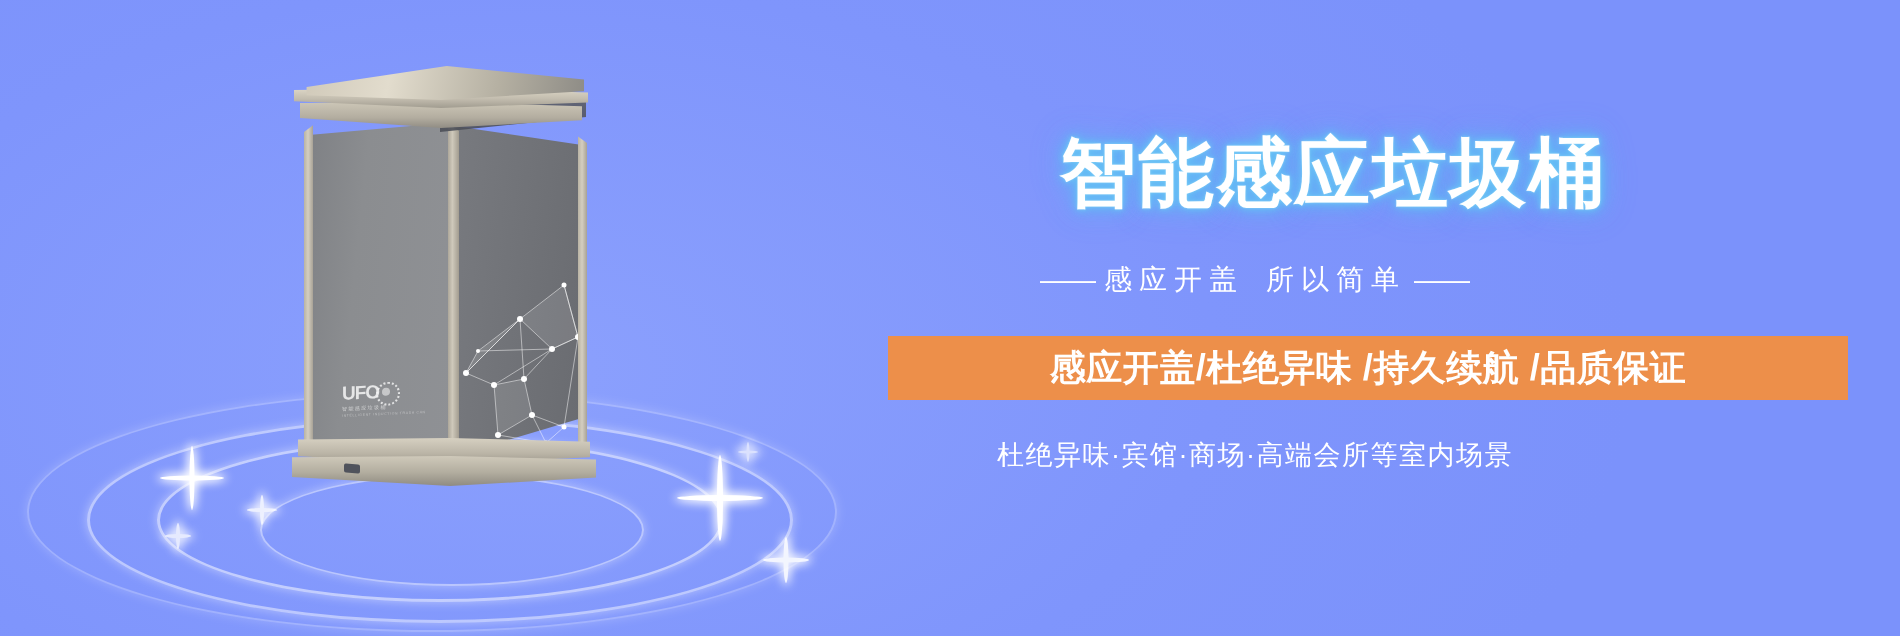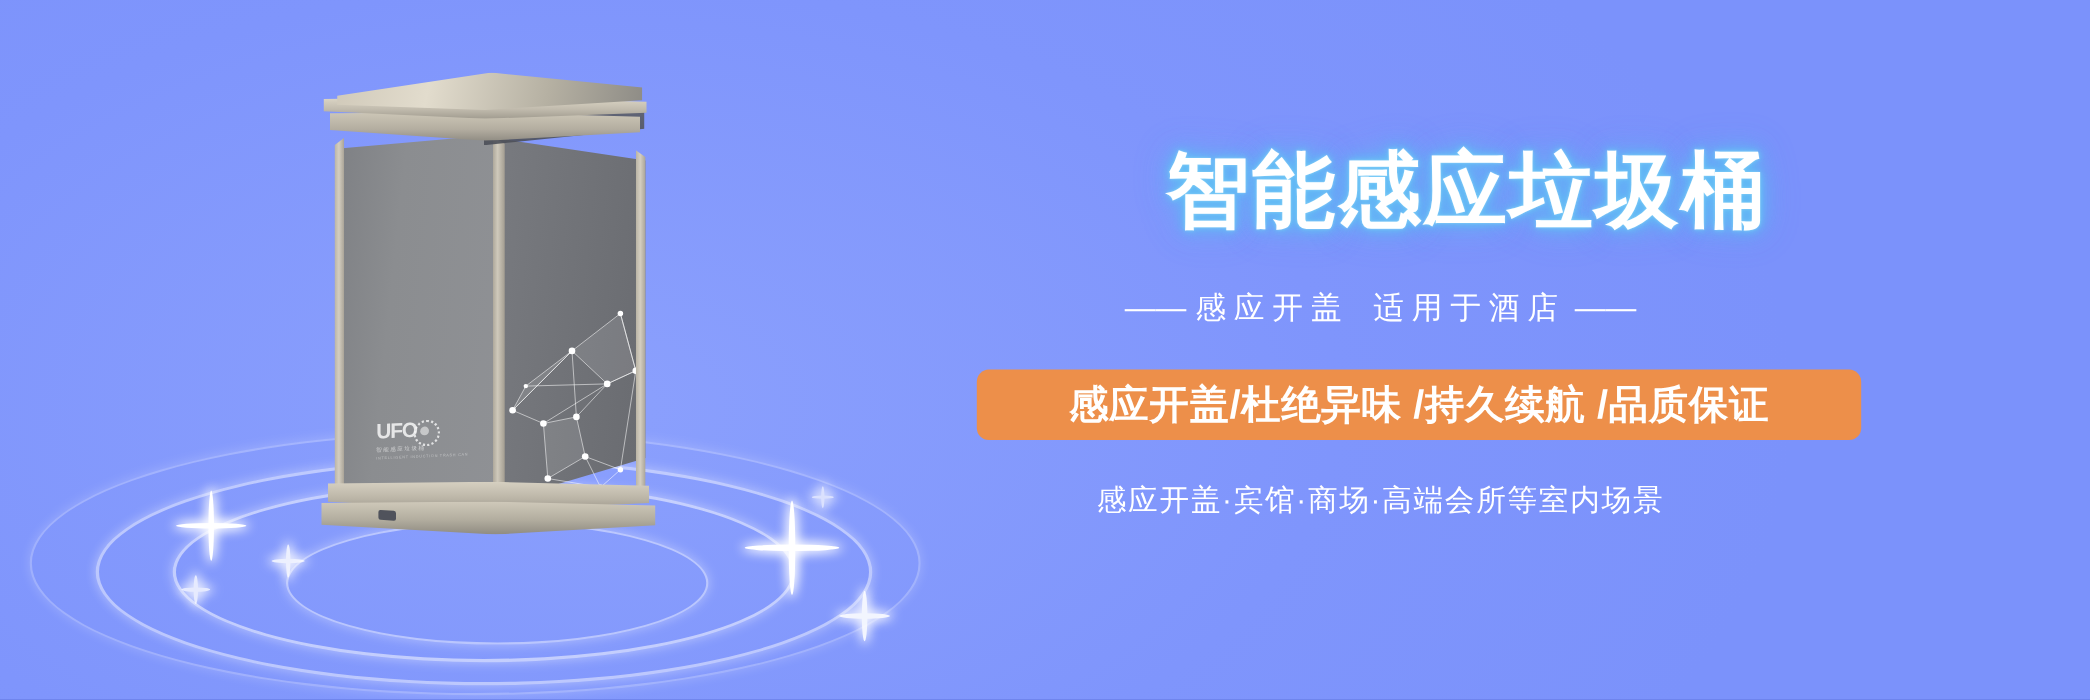--- a/index.html
+++ b/index.html
@@ -246,24 +246,24 @@
     letter-spacing: 7px;
     white-space: nowrap;
   }
   .subtitle .dash { letter-spacing: 0; padding: 0 8px; }
   .subtitle .gap  { display: inline-block; width: 22px; }
 
   .feature-bar {
     position: absolute;
     left: 8px;
     top: 336px;
-    width: 804px;
+    width: 960px;
     height: 64px;
     background: #ed8f4a;
-    border-radius: 11px;
+    border-radius: 0;
     display: flex;
     align-items: center;
     justify-content: center;
   }
   .feature-bar span {
     font-size: 36px;
     font-weight: 700;
     color: #ffffff;
     letter-spacing: .5px;
     white-space: nowrap;
@@ -363,23 +363,23 @@
       <div class="bin-part base-2"></div>
       <div class="bin-part base-slot"></div>
     </div>
   </div>
 
   <div id="copy">
 
     <div class="title">智能感应垃圾桶</div>
 
     <div class="subtitle">
-      <span class="dash">——</span><span>感应开盖</span><span class="gap"></span><span>适用于酒店</span><span class="dash">——</span>
+      <span class="dash">——</span><span>感应开盖</span><span class="gap"></span><span>所以简单</span><span class="dash">——</span>
     </div>
 
     <div class="feature-bar">
       <span>感应开盖/杜绝异味 /持久续航 /品质保证</span>
     </div>
 
-    <div class="scene-line">感应开盖·宾馆·商场·高端会所等室内场景</div>
+    <div class="scene-line">杜绝异味·宾馆·商场·高端会所等室内场景</div>
   </div>
 
 </div>
 
 </body></html>

